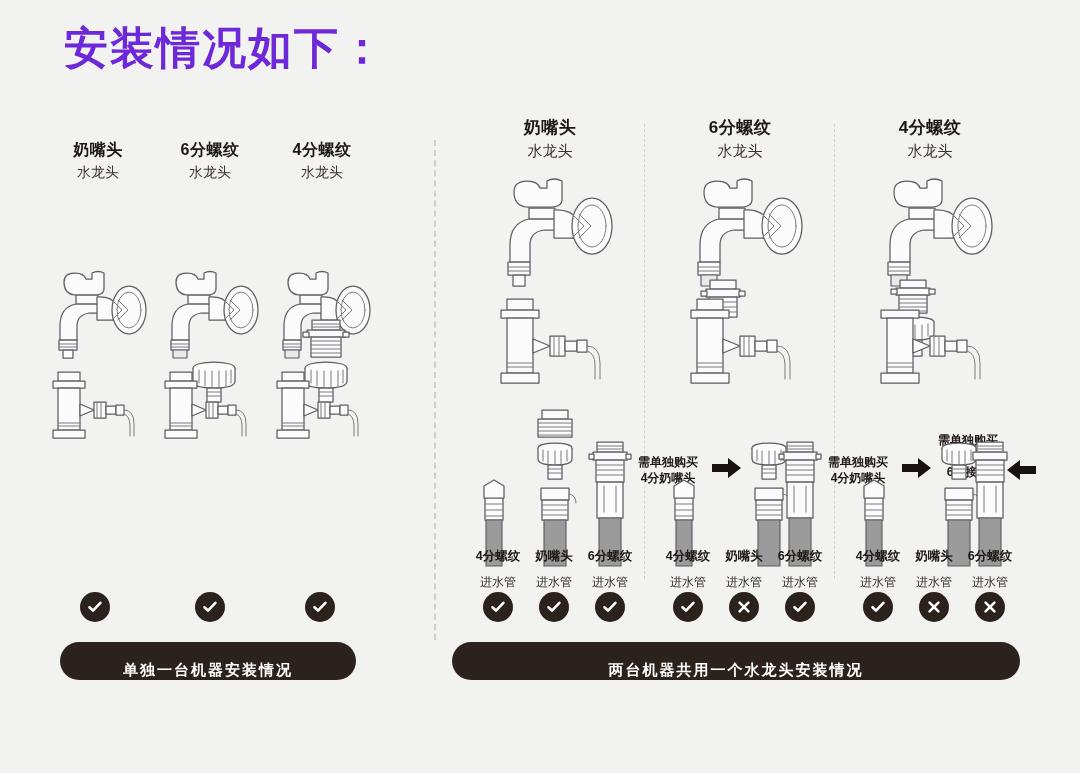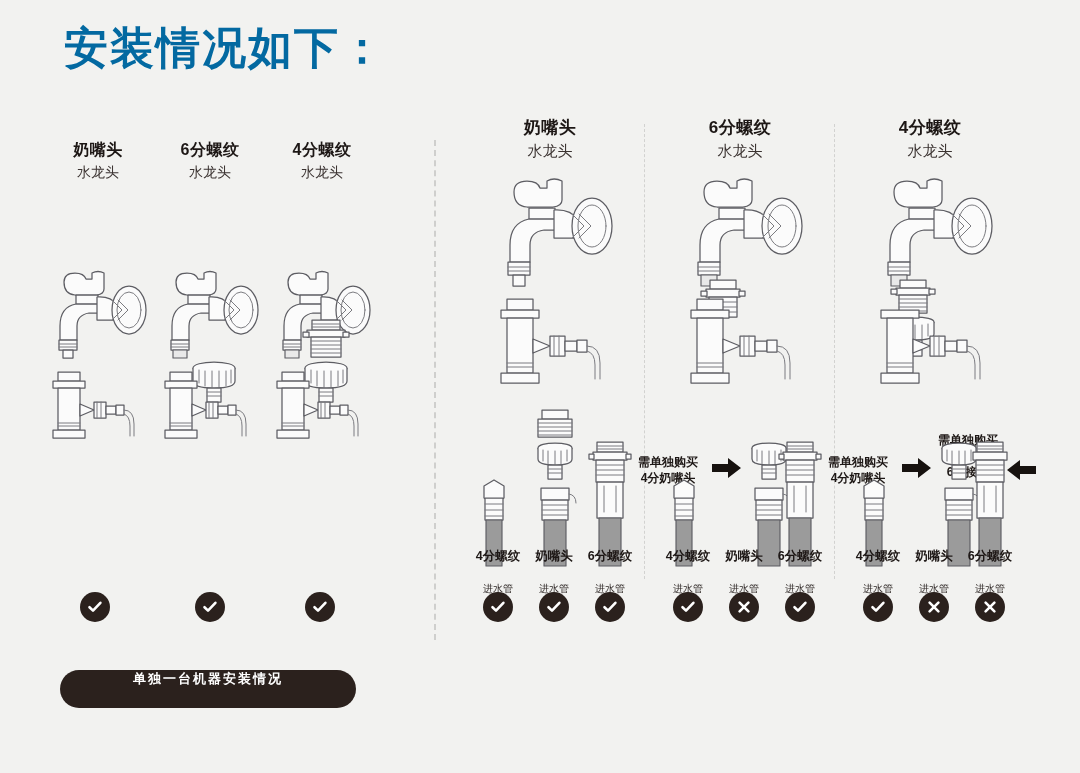--- a/index.html
+++ b/index.html
@@ -10,21 +10,21 @@
     color:#2a2220;
     overflow:hidden;
     position:relative;
   }
   .page{position:absolute;inset:0;}
 
   
   .title{
     position:absolute;left:64px;top:22px;
     font-size:44px;font-weight:700;letter-spacing:2px;
-    color:#0369a1;
+    color:#6d28d9;
     line-height:1.2;
   }
 
   
   .section{position:absolute;top:110px;}
   #left-section{left:40px;width:390px;height:580px;}
   #right-section{left:452px;width:600px;height:580px;}
 
   .divider-main{
     position:absolute;left:434px;top:140px;
@@ -40,37 +40,37 @@
   
   .col-head{position:absolute;text-align:center;}
   .col-head .h1{font-size:17px;font-weight:700;color:#1d1715;letter-spacing:.5px;white-space:nowrap;}
   .col-head .h2{font-size:15px;font-weight:400;color:#3a3230;margin-top:3px;white-space:nowrap;}
   #left-section .col-head .h1{font-size:16px;}
   #left-section .col-head .h2{font-size:14px;}
 
   
   .hose-label{position:absolute;text-align:center;width:76px;}
   .hose-label .l1{font-size:12.5px;font-weight:700;color:#1d1715;white-space:nowrap;}
-  .hose-label .l2{font-size:10px;font-weight:400;color:#2e2725;margin-top:17px;white-space:nowrap;}
+  .hose-label .l2{font-size:12px;font-weight:400;color:#2e2725;margin-top:9px;white-space:nowrap;}
 
   
   .annot{position:absolute;text-align:center;font-size:12px;font-weight:700;color:#1d1715;line-height:1.35;white-space:nowrap;margin-top:24px;}
 
   
   .badge{
     position:absolute;width:30px;height:30px;border-radius:50%;
     background:#2b211d;display:flex;align-items:center;justify-content:center;
   }
   .badge svg{display:block;}
 
   
   .pill{
     position:absolute;height:38px;border-radius:19px;background:#2b211d;
-    display:flex;align-items:flex-start;justify-content:center;
-    color:#ffffff;font-size:13px;font-weight:700;letter-spacing:2px;margin-top:28px;
+    display:flex;align-items:flex-end;justify-content:center;
+    color:#ffffff;font-size:15px;font-weight:700;letter-spacing:2px;
   }
   #pill-left{left:60px;top:642px;width:296px;}
   #pill-right{left:452px;top:642px;width:568px;}
 
   
   .art{position:absolute;}
   .art svg{display:block;overflow:visible;}
   .ln-thin{fill:none;stroke:#7b7b80;stroke-width:1;stroke-linejoin:round;stroke-linecap:round;}
   .fillw{fill:#fbfbfb;stroke:#5d5d63;stroke-width:1.25;stroke-linejoin:round;}
   .fillg{fill:#9b9b9b;stroke:#5d5d63;stroke-width:1.15;stroke-linejoin:round;}
@@ -608,14 +608,17 @@
     <div class="badge" style="left:523px;top:482px;">
       <svg width="18" height="18" viewBox="0 0 18 18">
           <path d="M4.6 4.6 L13.4 13.4 M13.4 4.6 L4.6 13.4" fill="none" stroke="#fff" stroke-width="2.6" stroke-linecap="round"></path>
         </svg>
     </div>
   </div>
 
   <div class="pill" id="pill-left">
     <span>单独一台机器安装情况</span>
   </div>
+  <div class="pill" id="pill-right">
+    <span>两台机器共用一个水龙头安装情况</span>
+  </div>
 
 </div>
 
 </body></html>

